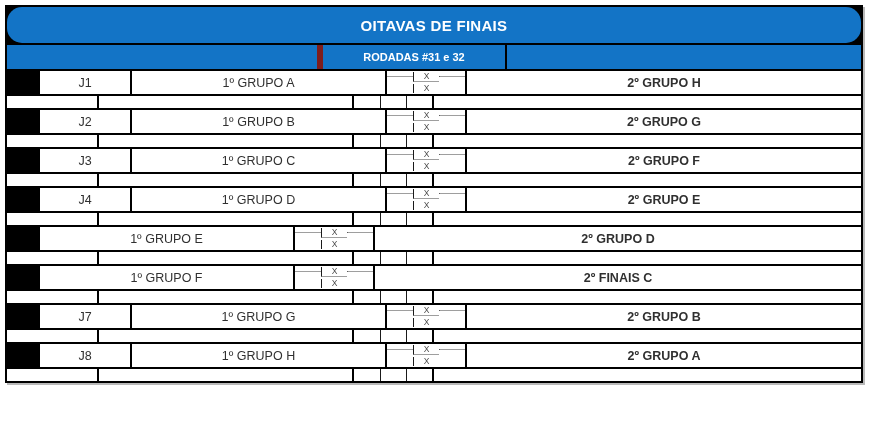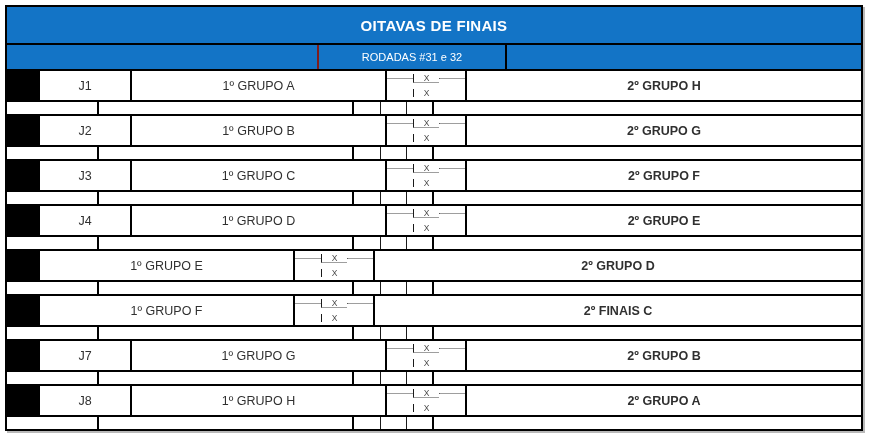--- a/index.html
+++ b/index.html
@@ -15,34 +15,34 @@
     width:858px;
     box-sizing:border-box;
     border:2px solid #000000;
     background:#000000;
     display:flex;flex-direction:column;gap:2px;
     box-shadow:2px 2px 0 0 #b9b9b9;
   }
   .row-title{
     height:36px;background:#1374C6;
     display:flex;align-items:center;justify-content:center;
-    color:#ffffff;font-size:15px;font-weight:bold;letter-spacing:0.3px;
+    color:#ffffff;font-size:15px;font-weight:bold;letter-spacing:0.3px;border-radius:15px;
   }
   .row-sub{
     height:24px;background:#1374C6;position:relative;
   }
   .sub-cell{
     position:absolute;left:310px;top:0;width:190px;height:100%;
     box-sizing:border-box;
-    border-left:2px solid #7f1d1d;border-right:2px solid #000000;
-    display:flex;align-items:center;justify-content:center;
-    color:#ffffff;font-size:11px;font-weight:400;
+    border-left:6px solid #7f1d1d;border-right:2px solid #000000;
+    display:flex;align-items:center;justify-content:center;
+    color:#ffffff;font-size:11px;font-weight:700;
   }
   .match{
-    height:29px;display:flex;gap:2px;background:#000000;padding-left:33px;
+    height:23px;display:flex;gap:2px;background:#000000;padding-left:33px;
   }
   .spacer{
     height:12px;display:flex;gap:2px;background:#000000;
   }
   .cell{
     background:#ffffff;box-sizing:border-box;
     display:flex;align-items:center;justify-content:center;
     color:#303030;font-size:12.5px;
   }
   .c-j{width:90px;}

